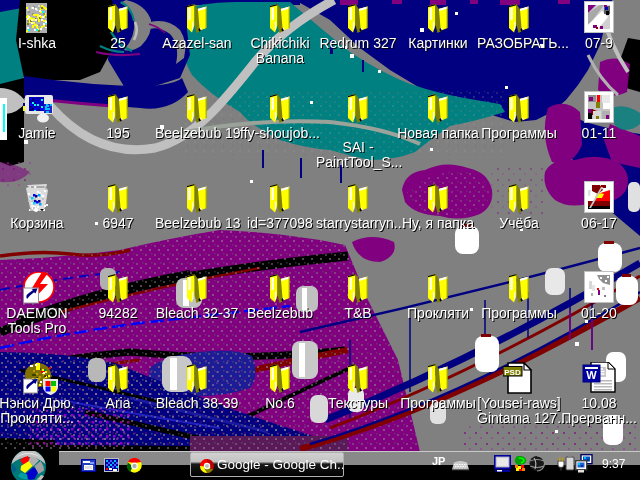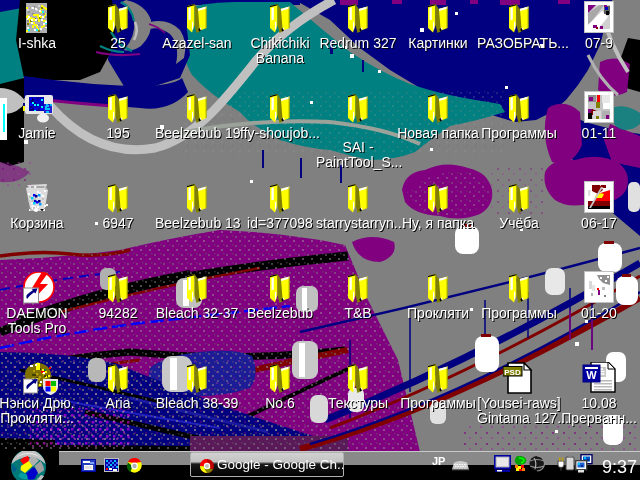--- a/index.html
+++ b/index.html
@@ -747,21 +747,21 @@
 <rect x="6" y="0.7" width="11" height="9" fill="#ffffff" stroke="#000060" stroke-width="1.4"></rect>
 <rect x="8" y="2.5" width="7" height="5" fill="#0050c0"></rect>
       <rect x="9" y="3" width="2" height="2" fill="#00c0ff"></rect>
       <rect x="12" y="5" width="2" height="2" fill="#003090"></rect>
 <rect x="0.7" y="6.7" width="11" height="9" fill="#ffffff" stroke="#404040" stroke-width="1.4"></rect>
 <rect x="2.5" y="8.5" width="7" height="5" fill="#2060d0"></rect>
       <rect x="3" y="9" width="2" height="2" fill="#00d0ff"></rect>
       <rect x="6" y="11" width="2" height="2" fill="#0030a0"></rect>
 <rect x="3" y="16" width="6" height="2.5" fill="#e0e0e0"></rect>
 </svg>
-<div class="tray" style="left:602px;top:6px;font-size:18px">9:37</div>
+<div class="tray" style="left:602px;top:6px;font-size:12px">9:37</div>
 
 <div id="gbtn"><svg width="14" height="14" style="position:absolute;left:9px;top:6px" viewBox="0 0 14 14">
         <circle cx="7" cy="7" r="7" fill="#c00000"></circle>
         <path d="M0,7 a7,7 0 0,0 7,7 l3.5,-6 Z" fill="#ffff00"></path>
         <path d="M7,0 a7,7 0 0,0 -7,7 l7,0 Z" fill="#ff0000"></path>
         <path d="M13,10 a7,7 0 0,1 -6,4 l-3,-5 Z" fill="#808000"></path>
         <circle cx="7" cy="7" r="3.2" fill="#ffffff"></circle>
         <circle cx="7" cy="7" r="2" fill="#c0c0c0"></circle>
       </svg>Google - Google Ch...</div>
 </div>

